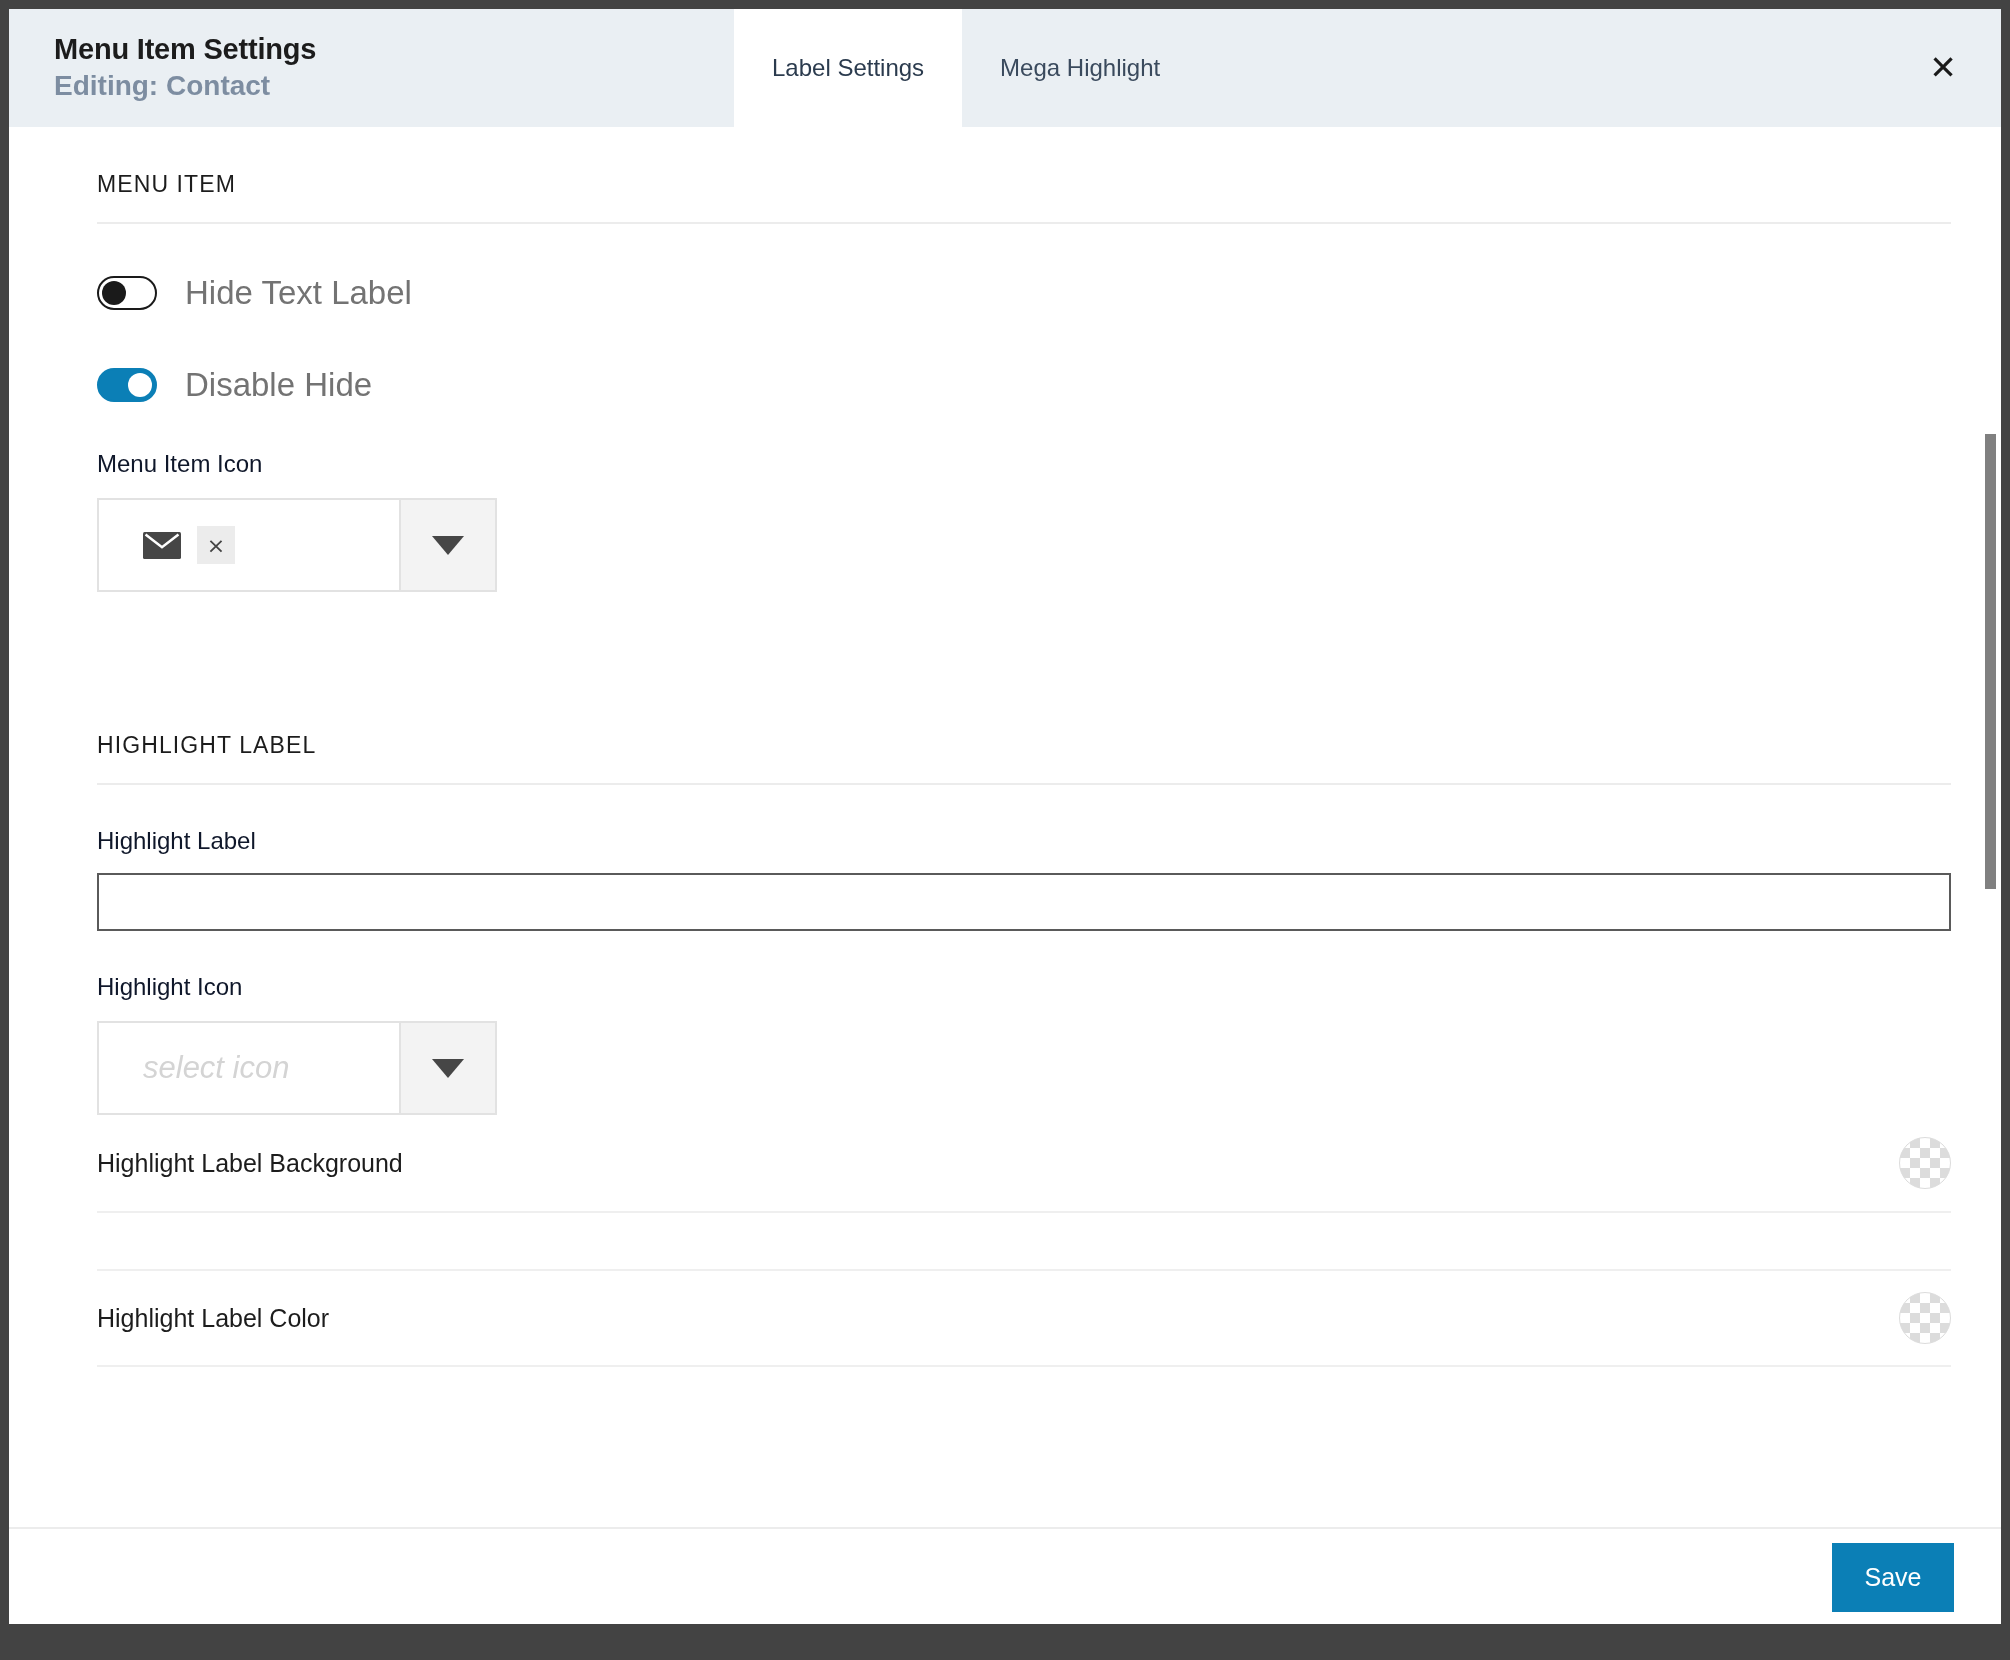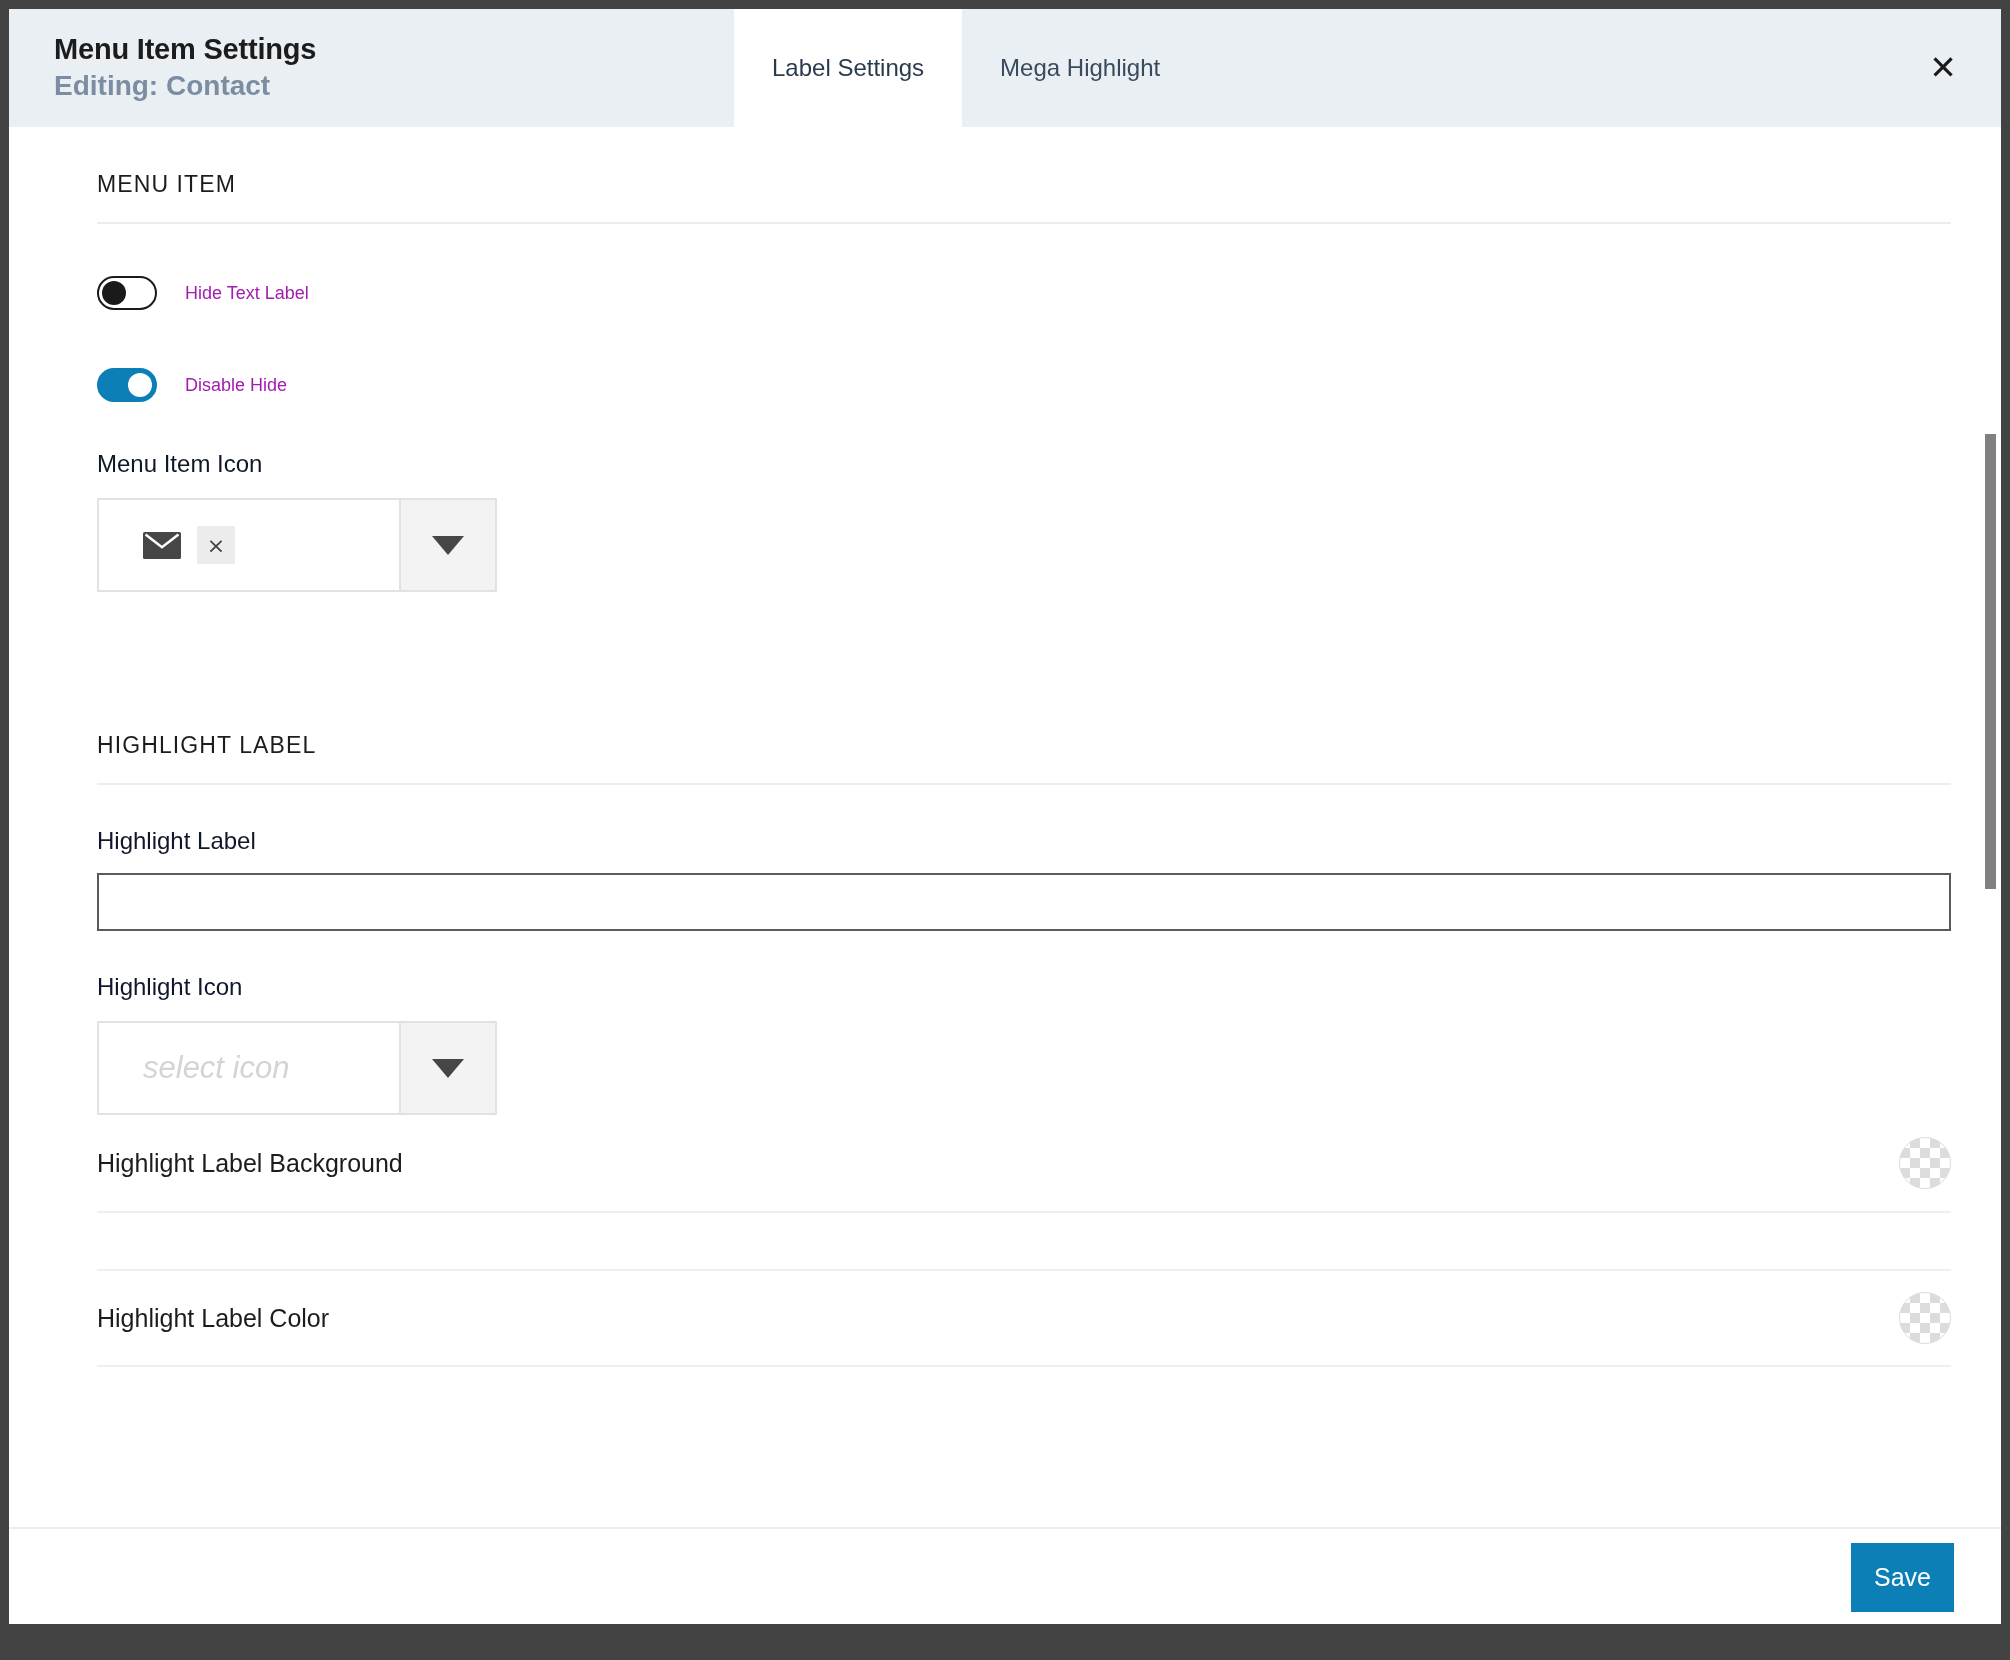--- a/index.html
+++ b/index.html
@@ -182,22 +182,22 @@
   }
   .toggle.on .knob {
     position: absolute;
     right: 3px; top: 3px;
     width: 24px; height: 24px;
     border-radius: 50%;
     background: #ffffff;
   }
   .toggle-label {
     margin-left: 28px;
-    font-size: 18px;
-    color: #a21caf;
+    font-size: 33px;
+    color: #737373;
   }
 
   
   .field-label {
     font-size: 24px;
     color: #0f172a;
     margin-top: 42px;
   }
 
   
@@ -306,21 +306,21 @@
     bottom: 0;
     width: 1992px;
     height: 97px;
     background: #ffffff;
     border-top: 2px solid #ececec;
   }
   .save-btn {
     position: absolute;
     right: 47px;
     top: 14px;
-    width: 103px;
+    width: 122px;
     height: 69px;
     background: #0b7fb6;
     color: #ffffff;
     font-size: 25px;
     border: none;
     cursor: pointer;
     font-family: "Liberation Sans", sans-serif;
   }
 
   

